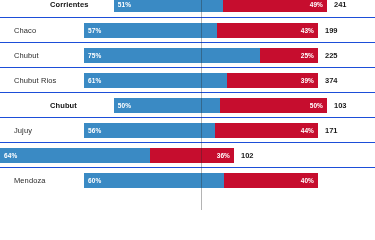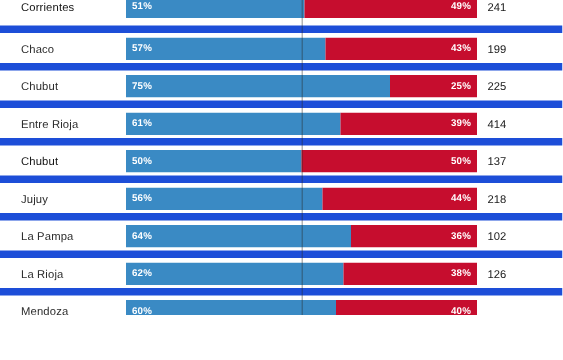--- a/index.html
+++ b/index.html
@@ -21,35 +21,35 @@
     position:absolute;
     left:0;
     top:-8px;
     width:375px;
   }
   .row{
     position:relative;
     height:25px;
     display:flex;
     align-items:center;
-    border-top:5px solid #1d4ed8;
+    border-top:1px solid #1d4ed8;
     box-sizing:border-box;
   }
   .row:first-child{border-top:none;}
   .label{
     width:84px;
     padding-left:14px;
     box-sizing:border-box;
     font-size:7.5px;
     color:#2b2b2b;
     letter-spacing:.1px;
     white-space:nowrap;
     overflow:hidden;
   }
-  .label.bold{font-weight:normal;color:#111;}
+  .label.bold{font-weight:bold;color:#111;margin-left:36px;}
   .bar{
     position:relative;
     width:234px;
     height:15px;
     display:flex;
     overflow:hidden;
   }
   .seg{
     height:100%;
     position:relative;
@@ -64,21 +64,21 @@
     font-weight:bold;
     color:#ffffff;
     letter-spacing:.1px;
     white-space:nowrap;
   }
   .total{
     width:52px;
     padding-left:7px;
     box-sizing:border-box;
     font-size:7.5px;
-    font-weight:normal;
+    font-weight:bold;
     color:#1a1a1a;
     white-space:nowrap;
   }
   
   #midline{
     position:absolute;
     top:0;
     bottom:0;
     left:201px;
     width:1px;
@@ -122,78 +122,65 @@
           <div class="seg blue" style="width: 75%; background: rgb(58, 138, 196);">
             <span class="pct">75%</span>
           </div>
           <div class="seg red" style="width: 25%; background: rgb(198, 13, 46);">
             <span class="pct">25%</span>
           </div>
         </div>
         <div class="total">225</div>
       </div>
       <div class="row">
-        <div class="label">Entre Rioja</div>
+        <div class="label">Chubut Rios</div>
         <div class="bar">
           <div class="seg blue" style="width: 61%; background: rgb(58, 138, 196);">
             <span class="pct">61%</span>
           </div>
           <div class="seg red" style="width: 39%; background: rgb(198, 13, 46);">
             <span class="pct">39%</span>
           </div>
         </div>
-        <div class="total">414</div>
+        <div class="total">374</div>
       </div>
       <div class="row">
         <div class="label bold">Chubut</div>
         <div class="bar">
           <div class="seg blue" style="width: 50%; background: rgb(58, 138, 196);">
             <span class="pct">50%</span>
           </div>
           <div class="seg red" style="width: 50%; background: rgb(198, 13, 46);">
             <span class="pct">50%</span>
           </div>
         </div>
-        <div class="total">137</div>
+        <div class="total">103</div>
       </div>
       <div class="row">
         <div class="label">Jujuy</div>
         <div class="bar">
           <div class="seg blue" style="width: 56%; background: rgb(58, 138, 196);">
             <span class="pct">56%</span>
           </div>
           <div class="seg red" style="width: 44%; background: rgb(198, 13, 46);">
             <span class="pct">44%</span>
           </div>
         </div>
-        <div class="total">218</div>
+        <div class="total">171</div>
       </div>
       <div class="row">
-        <div class="label">La Pampa</div>
         <div class="bar">
           <div class="seg blue" style="width: 64%; background: rgb(58, 138, 196);">
             <span class="pct">64%</span>
           </div>
           <div class="seg red" style="width: 36%; background: rgb(198, 13, 46);">
             <span class="pct">36%</span>
           </div>
         </div>
         <div class="total">102</div>
-      </div>
-      <div class="row">
-        <div class="label">La Rioja</div>
-        <div class="bar">
-          <div class="seg blue" style="width: 62%; background: rgb(58, 138, 196);">
-            <span class="pct">62%</span>
-          </div>
-          <div class="seg red" style="width: 38%; background: rgb(198, 13, 46);">
-            <span class="pct">38%</span>
-          </div>
-        </div>
-        <div class="total">126</div>
       </div>
       <div class="row">
         <div class="label">Mendoza</div>
         <div class="bar">
           <div class="seg blue" style="width: 60%; background: rgb(58, 138, 196);">
             <span class="pct">60%</span>
           </div>
           <div class="seg red" style="width: 40%; background: rgb(198, 13, 46);">
             <span class="pct">40%</span>
           </div>

